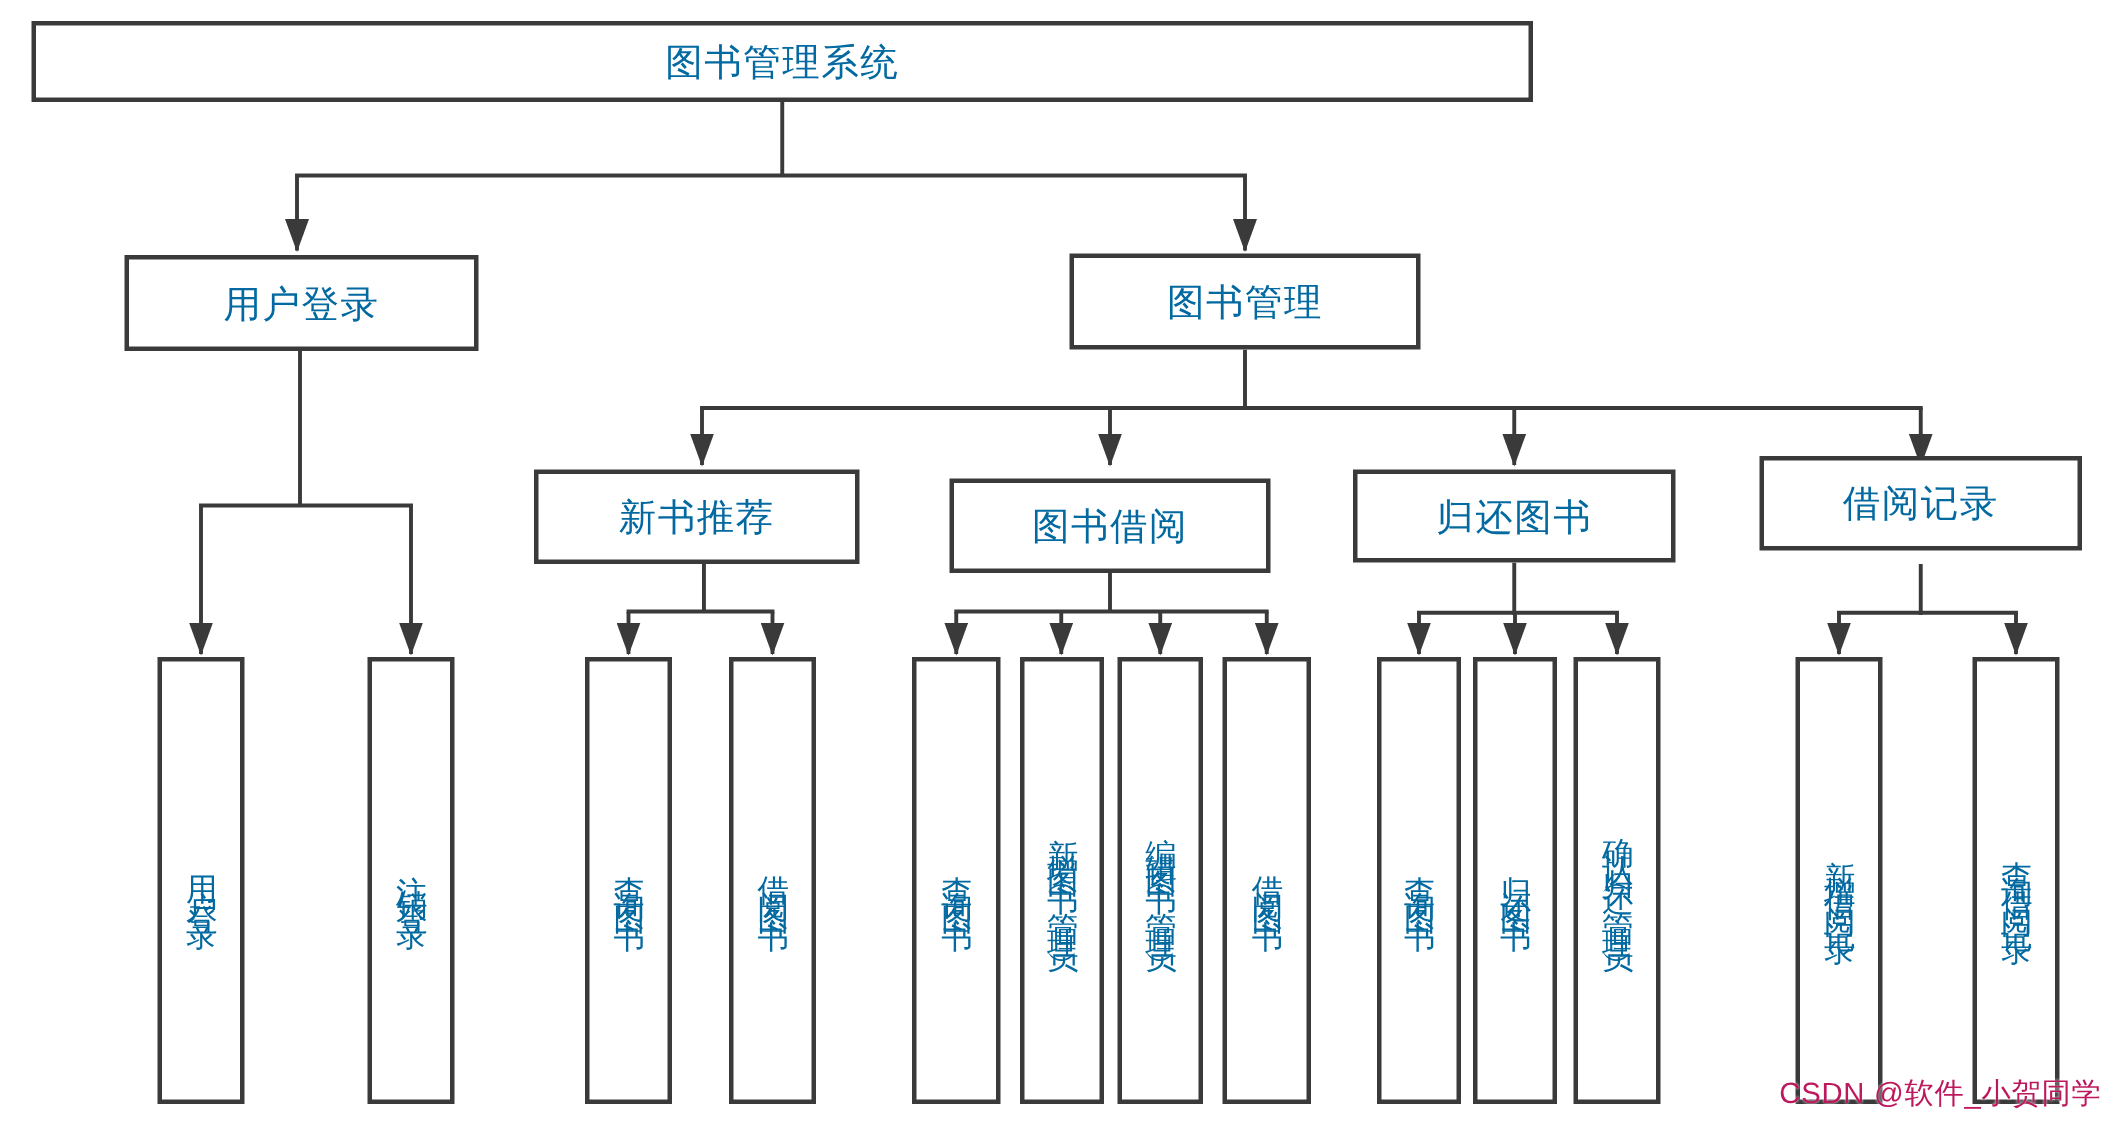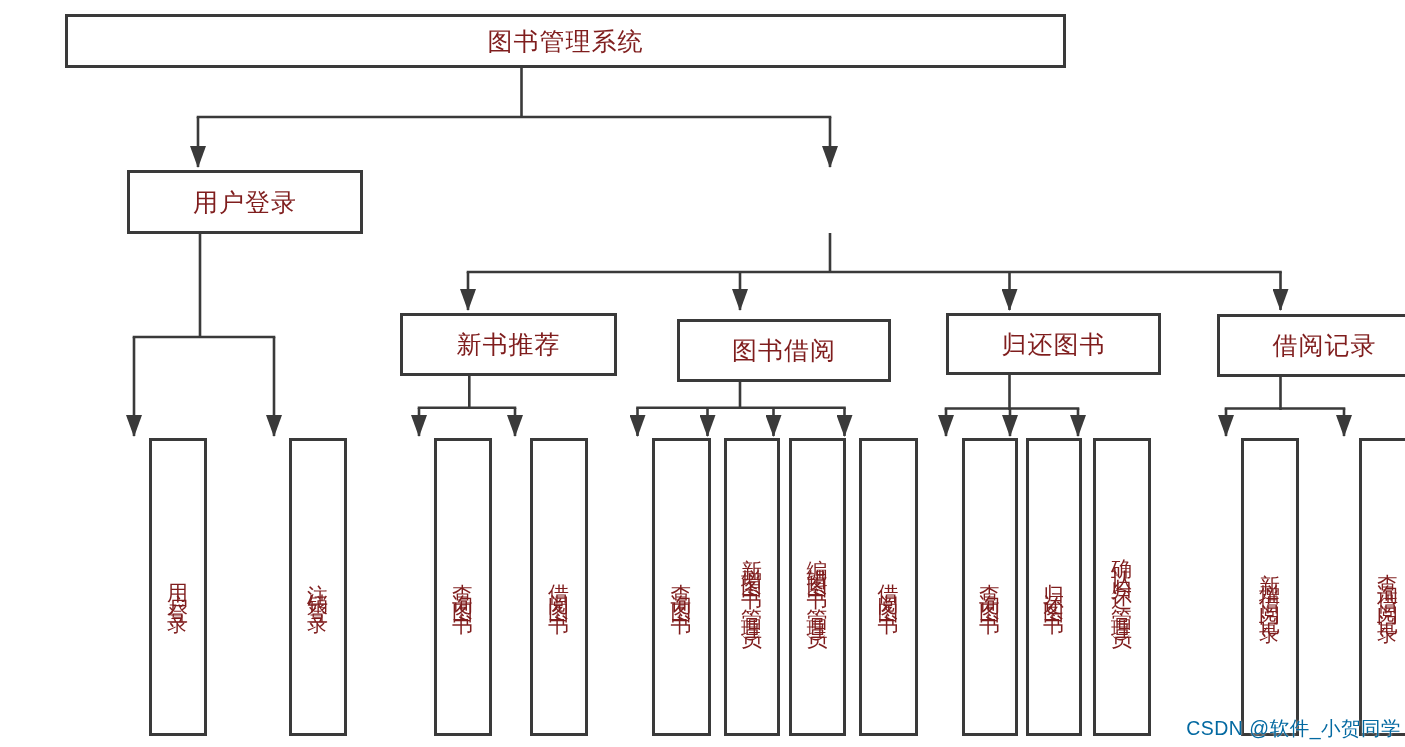--- a/index.html
+++ b/index.html
@@ -12,39 +12,38 @@
   }
   .node{
     position:absolute;
     box-sizing:border-box;
     border:3px solid #3a3a3a;
     background:#ffffff;
     display:flex;
     align-items:center;
     justify-content:center;
     font-size:25px;
-    color:#7f1d1d;
+    color:#0369a1;
     letter-spacing:1px;
     text-align:left;
-    margin-left:44px;
   }
   .leaf{font-size:21px;letter-spacing:0;}
   .leaf .vtext{
     writing-mode:vertical-rl;
     text-orientation:mixed;
     letter-spacing:10px;
     line-height:1.1;
     white-space:nowrap;
   }
   #wires{position:absolute;left:0;top:0;width:1405px;height:747px;pointer-events:none;}
   .watermark{
     position:absolute;
     right:4px;bottom:5px;
     font-size:19.5px;
-    color:#0369a1;
+    color:#be185d;
     letter-spacing:0.5px;
     white-space:nowrap;
     text-shadow:0 0 2px #ffffff;
   }
 </style>
 </head>
 <body>
 
 <div id="canvas">
 
@@ -90,25 +89,26 @@
       <path d="M1010 408.5 V436" marker-end="url(#arrow)"></path>
       <path d="M1078 408.5 V436" marker-end="url(#arrow)"></path>
       <path d="M1226 408.5 V436" marker-end="url(#arrow)"></path>
       <path d="M1344 408.5 V436" marker-end="url(#arrow)"></path>
     </g>
   </svg>
 
   <div class="node" style="left:21px;top:14px;width:1001px;height:54px;">图书管理系统</div>
 
   <div class="node" style="left:83px;top:170px;width:236px;height:64px;">用户登录</div>
+  <div class="node" style="left:713px;top:169px;width:234px;height:64px;">图书管理</div>
 
   <div class="node" style="left:356px;top:313px;width:217px;height:63px;">新书推荐</div>
   <div class="node" style="left:633px;top:319px;width:214px;height:63px;">图书借阅</div>
   <div class="node" style="left:902px;top:313px;width:215px;height:62px;">归还图书</div>
-  <div class="node" style="left:1173px;top:314px;width:215px;height:63px;">借阅记录</div>
+  <div class="node" style="left:1173px;top:304px;width:215px;height:63px;">借阅记录</div>
 
   <div class="node leaf" style="left:105px;top:438px;width:58px;height:298px;">
     <span class="vtext">用户登录</span>
   </div>
   <div class="node leaf" style="left:245px;top:438px;width:58px;height:298px;">
     <span class="vtext">注销登录</span>
   </div>
 
   <div class="node leaf" style="left:390px;top:438px;width:58px;height:298px;">
     <span class="vtext">查询图书</span>

